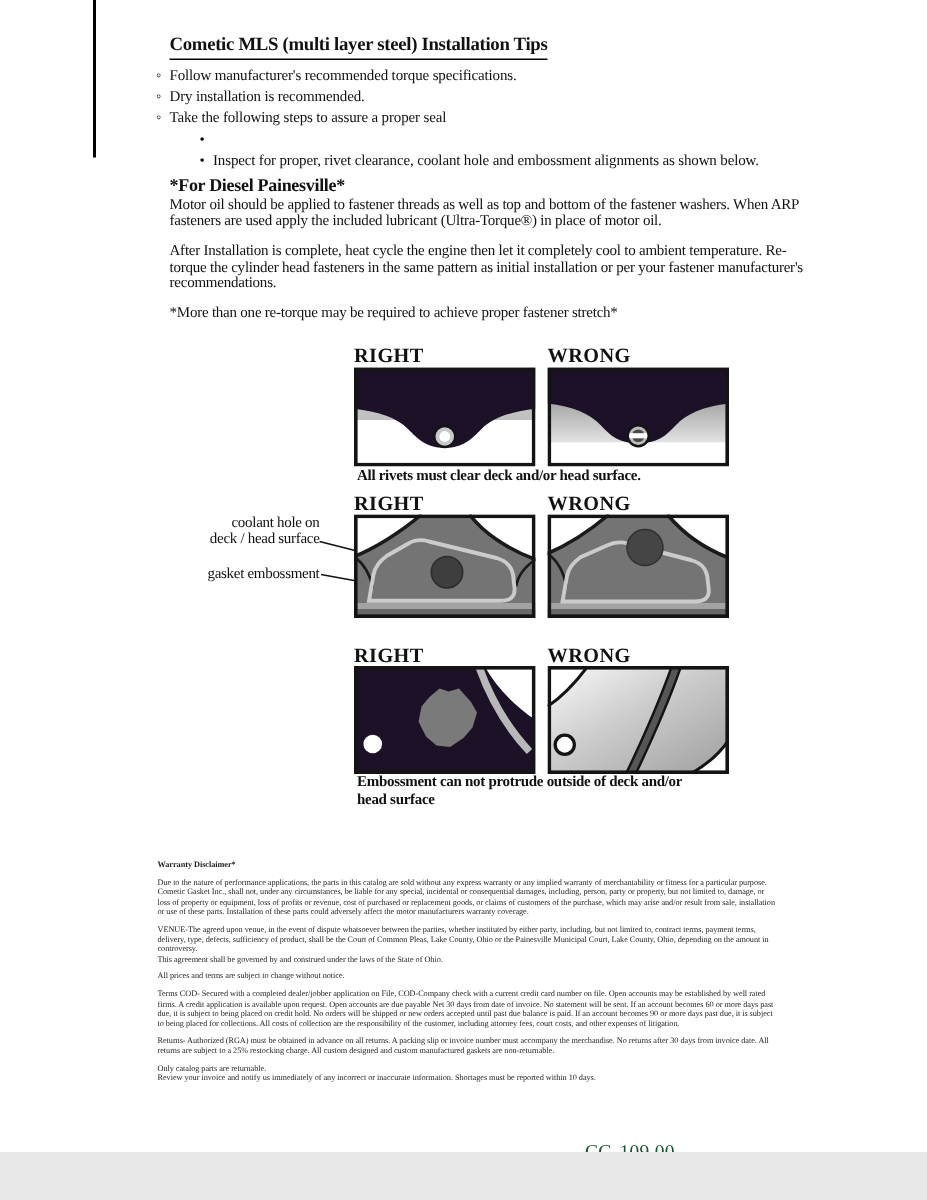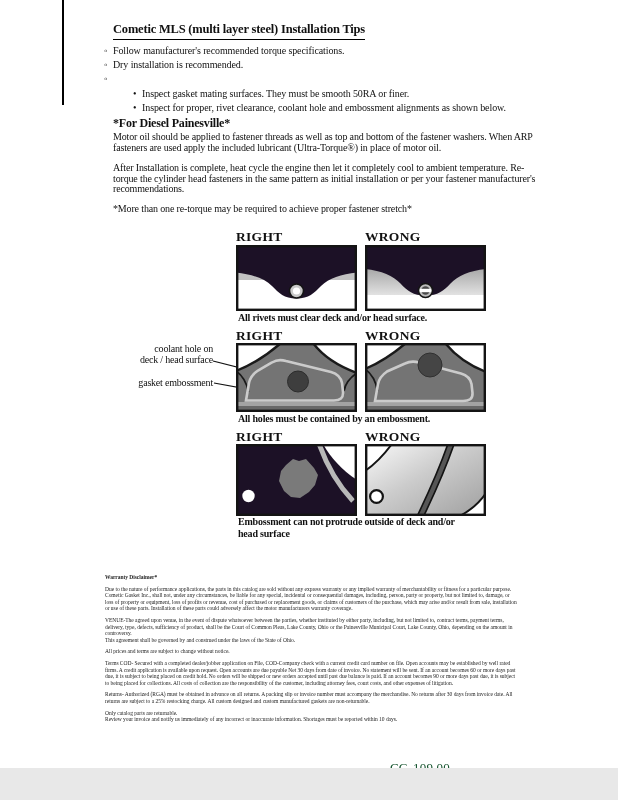--- a/index.html
+++ b/index.html
@@ -46,24 +46,24 @@
     <div class="bullet-row">
       <span class="marker">◦</span>
       <span class="btext">Follow manufacturer's recommended torque specifications.</span>
     </div>
     <div class="bullet-row">
       <span class="marker">◦</span>
       <span class="btext">Dry installation is recommended.</span>
     </div>
     <div class="bullet-row">
       <span class="marker">◦</span>
+      <span class="btext">Take the following steps to assure a proper seal</span>
     </div>
     <div class="bullet-row indent">
       <span class="marker">•</span>
-      <span class="btext">Inspect gasket mating surfaces.  They must be smooth 50RA or finer.</span>
     </div>
     <div class="bullet-row indent">
       <span class="marker">•</span>
       <span class="btext">Inspect for proper, rivet clearance, coolant hole and embossment alignments as shown below.</span>
     </div>
   </div>
 
   <div class="abs h2">*For Diesel Painesville*</div>
   <div class="abs para p1">Motor oil should be applied to fastener threads as well as top and bottom of the fastener washers. When ARP fasteners are used apply the included lubricant (Ultra-Torque®) in place of motor oil.</div>
   <div class="abs para p2">After Installation is complete, heat cycle the engine then let it completely cool to ambient temperature. Re-torque the cylinder head fasteners in the same pattern as initial installation or per your fastener manufacturer's recommendations.</div>
@@ -138,21 +138,20 @@
     <path d="M0,0 L41,0 C28,11 12,21 0,26 Z" fill="#ffffff"></path>
     <path d="M41,0 C28,11 12,21 0,26" fill="none" stroke="#1a1a1a" stroke-width="2.4"></path>
     <path d="M80,0 L121,0 V29 C103,22 89,11 80,0 Z" fill="#ffffff"></path>
     <path d="M80,0 C89,11 103,22 121,29" fill="none" stroke="#1a1a1a" stroke-width="2.4"></path>
     <path d="M0,26 C7,31 11,39 12.5,48" fill="none" stroke="#1a1a1a" stroke-width="1.8"></path>
     <path d="M10,58 L13,41 C14,36 17,32 22,28.5 L40,20.5 C44,18.5 49,18 54,19.5 L96,30.5 C103,32.5 105.5,36 106.5,41 L107.5,50 C108,56 104,58 98,58 Z" fill="none" stroke="#cbcbcb" stroke-width="2.6"></path>
     <circle cx="65" cy="22" r="12" fill="#454545" stroke="#303030" stroke-width="1"></circle>
     <rect x="1.2" y="1.2" width="118.6" height="66.6" fill="none" stroke="#141414" stroke-width="2.4"></rect>
   </svg>
 
-  <div class="abs cap" style="left:238px;top:413px;">All holes must be contained by an embossment.</div>
 
   <div class="abs col-label" style="left:236px;top:429px;">RIGHT</div>
   <div class="abs col-label" style="left:365px;top:429px;">WRONG</div>
 
   <svg class="abs figure" style="left:236px;top:444px;" width="121" height="72" viewBox="0 0 121 72">
     <rect x="0" y="0" width="121" height="72" fill="#1c1126"></rect>
     <path d="M87,0 L121,0 V36 C106,26 95,14 87,0 Z" fill="#ffffff"></path>
     <path d="M83.5,1 C90,19 101,40 117,57" fill="none" stroke="#b8b8b8" stroke-width="5"></path>
     <polygon points="50,21 57,15 63,17 70,15 78,24 82,31 79,41 73,48 64,54 55,53 48,47 43,37 45,27" fill="#7a7a7a"></polygon>
     <circle cx="12.5" cy="52" r="6.2" fill="#ffffff"></circle>

